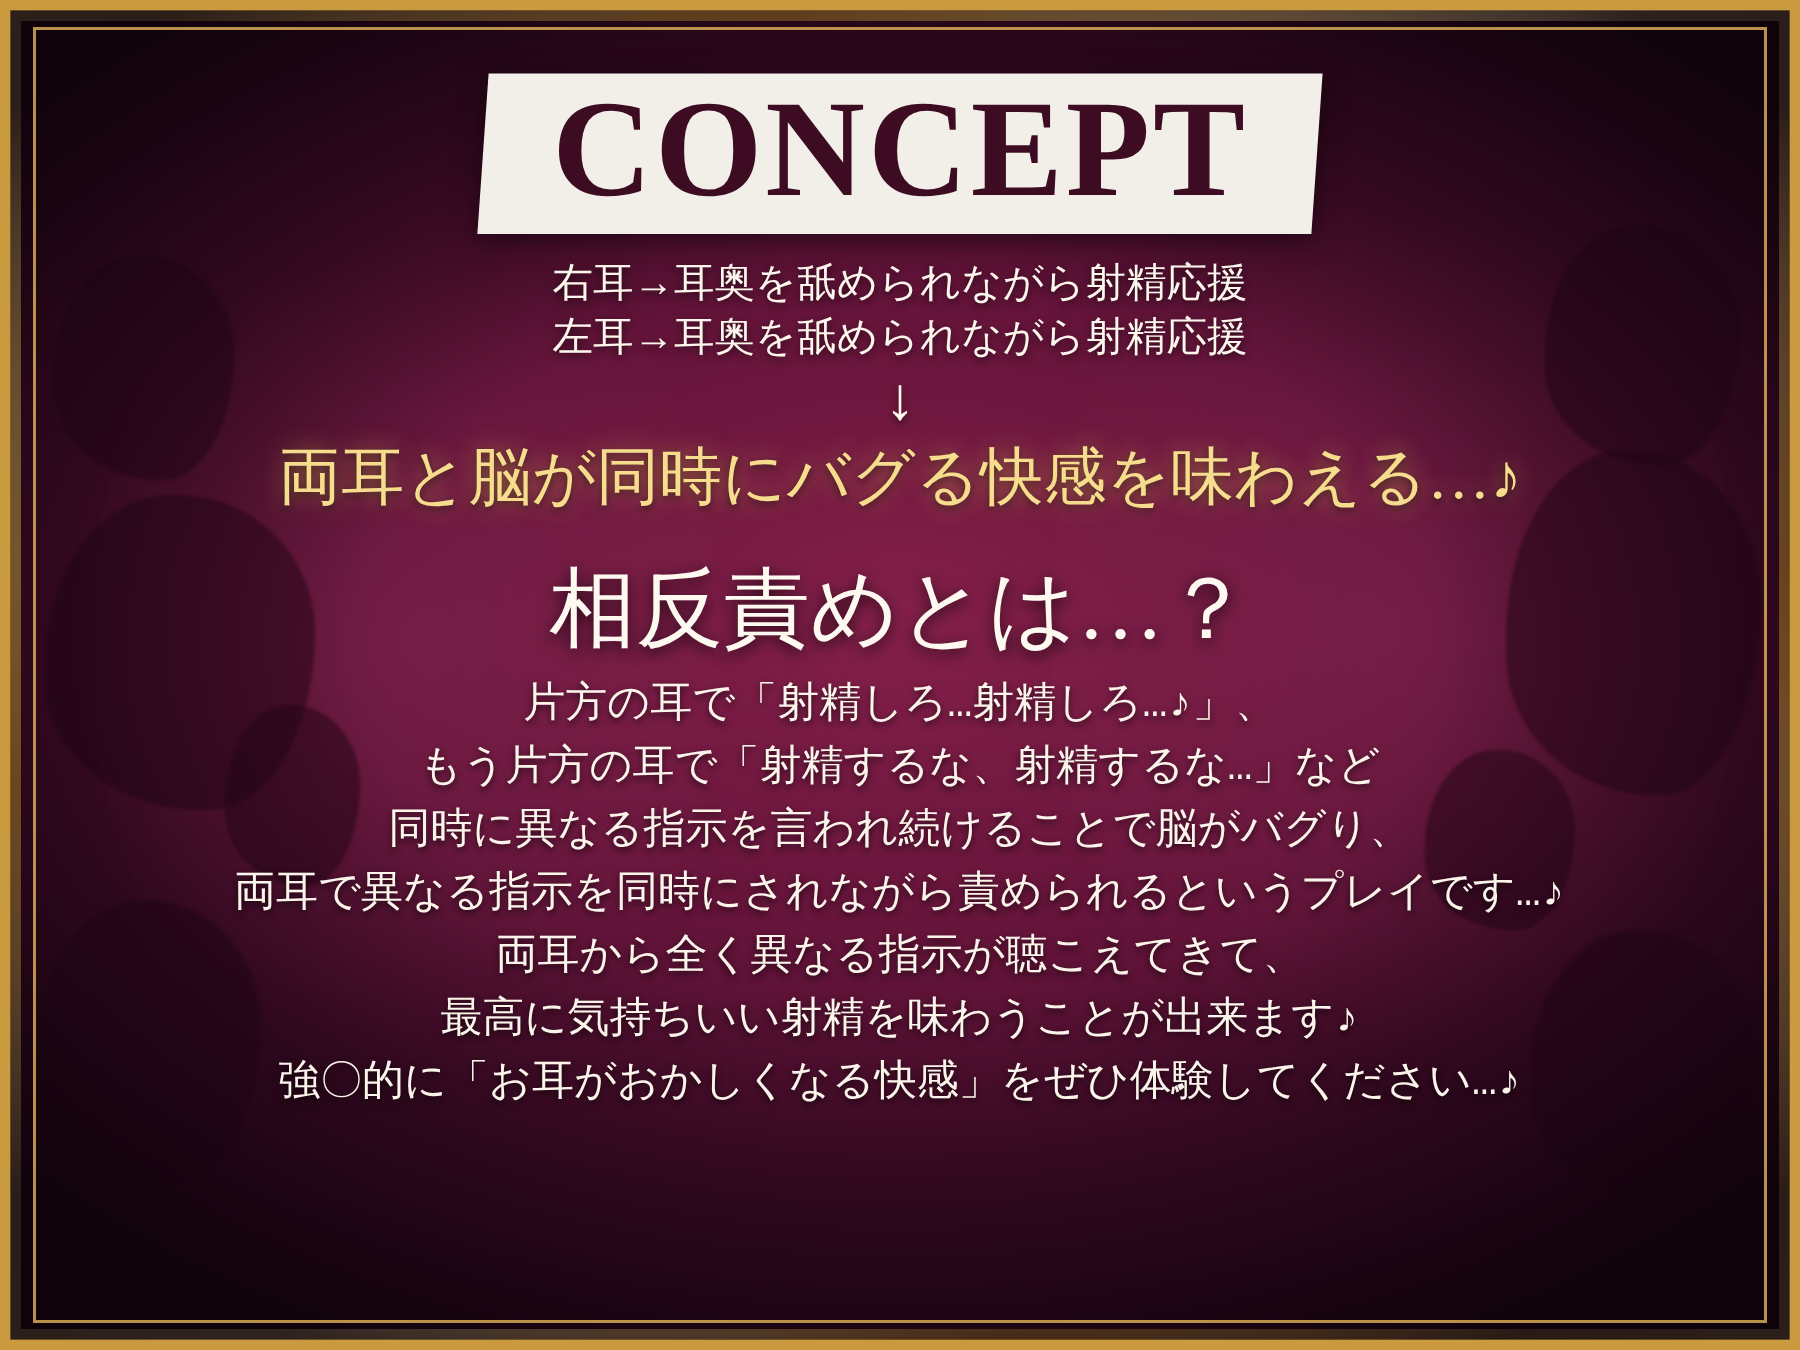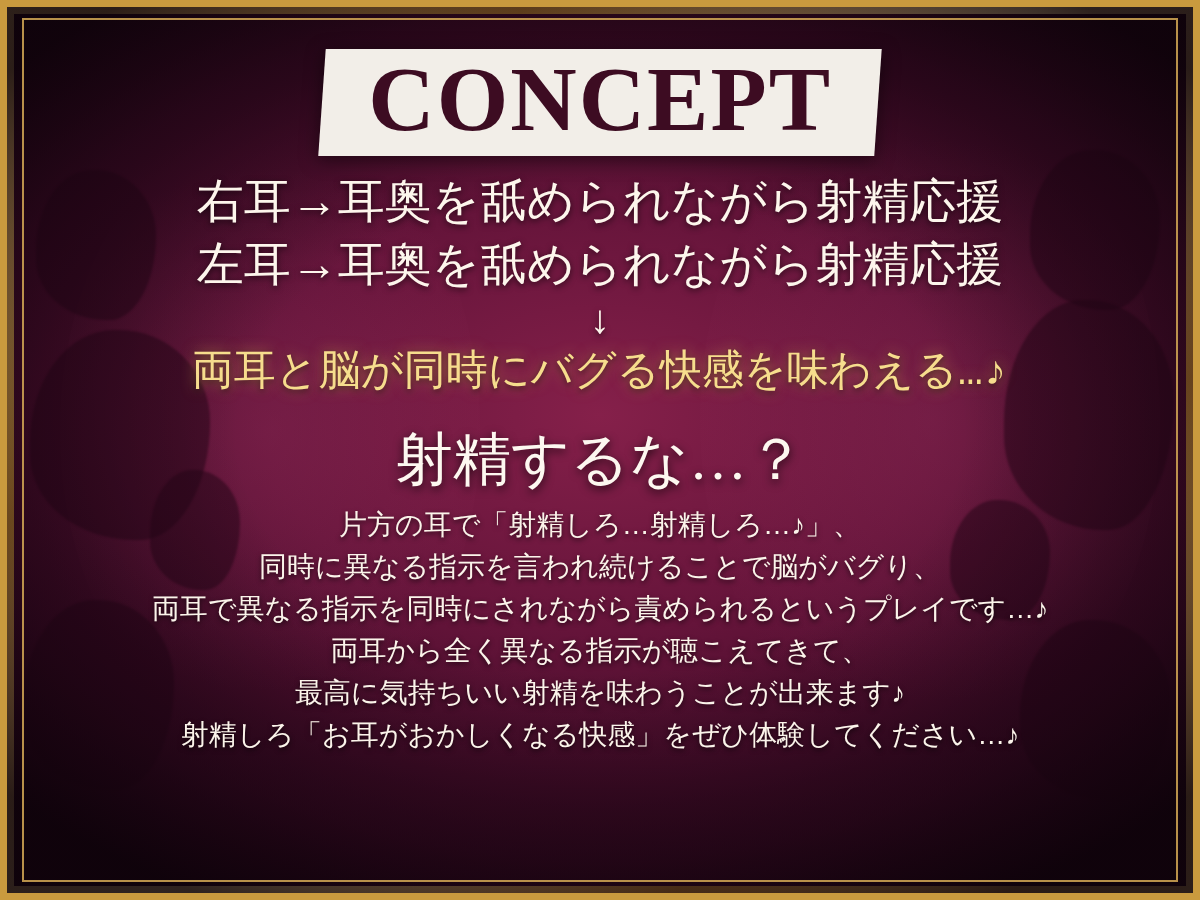--- a/index.html
+++ b/index.html
@@ -86,60 +86,60 @@
     font-weight: bold;
     font-size: 92px;
     line-height: 1.05;
     letter-spacing: 2px;
     color: #3d0c22;
   }
 
   
   .lead {
     margin-top: 14px;
-    font-size: 47px;
+    font-size: 27px;
     line-height: 1.35;
     color: #fdf6ec;
     text-shadow: 0 2px 6px rgba(0,0,0,0.65);
     font-family: "Liberation Serif", serif;
   }
   .arrow-down {
     font-size: 40px;
     color: #fdf6ec;
     line-height: 1.1;
     margin-top: 2px;
     text-shadow: 0 2px 6px rgba(0,0,0,0.65);
   }
   .highlight {
     margin-top: 4px;
     font-size: 42px;
     line-height: 1.3;
     color: #f6dd8d;
     text-shadow: 0 0 14px rgba(245, 200, 90, 0.55), 0 2px 6px rgba(0,0,0,0.7);
-    font-family: Liberation Mono, monospace;
+    font-family: Liberation Serif, serif;
   }
 
   
   .section-heading {
     margin-top: 26px;
     font-size: 58px;
     line-height: 1.15;
     color: #fdf8f0;
     text-shadow: 0 3px 10px rgba(0,0,0,0.75);
     font-family: "Liberation Serif", serif;
   }
 
   
   .body-copy {
     margin-top: 10px;
     font-size: 28px;
     line-height: 1.5;
     color: #fbf4ea;
     text-shadow: 0 2px 5px rgba(0,0,0,0.7);
-    font-family: Liberation Sans, sans-serif;
+    font-family: Liberation Mono, monospace;
   }
   .body-copy .bline { display: block; white-space: nowrap; }
 </style>
 </head>
 <body>
 
 <div class="page">
   <div class="frame-outer">
     <div class="frame-inner-bg"></div>
   </div>
@@ -167,25 +167,26 @@
 
     <div class="lead">
       <div>右耳→耳奥を舐められながら射精応援</div>
       <div>左耳→耳奥を舐められながら射精応援</div>
     </div>
 
     <div class="arrow-down">↓</div>
 
     <div class="highlight">両耳と脳が同時にバグる快感を味わえる…♪</div>
 
-    <div class="section-heading">射精するな…？</div>
+    <div class="section-heading">相反責めとは…？</div>
 
     <div class="body-copy">
       <span class="bline">片方の耳で「射精しろ…射精しろ…♪」、</span>
+      <span class="bline">もう片方の耳で「射精するな、射精するな…」など</span>
       <span class="bline">同時に異なる指示を言われ続けることで脳がバグり、</span>
       <span class="bline">両耳で異なる指示を同時にされながら責められるというプレイです…♪</span>
       <span class="bline">両耳から全く異なる指示が聴こえてきて、</span>
       <span class="bline">最高に気持ちいい射精を味わうことが出来ます♪</span>
-      <span class="bline">射精しろ「お耳がおかしくなる快感」をぜひ体験してください…♪</span>
+      <span class="bline">強〇的に「お耳がおかしくなる快感」をぜひ体験してください…♪</span>
     </div>
 
   </div>
 </div>
 
 </body></html>

